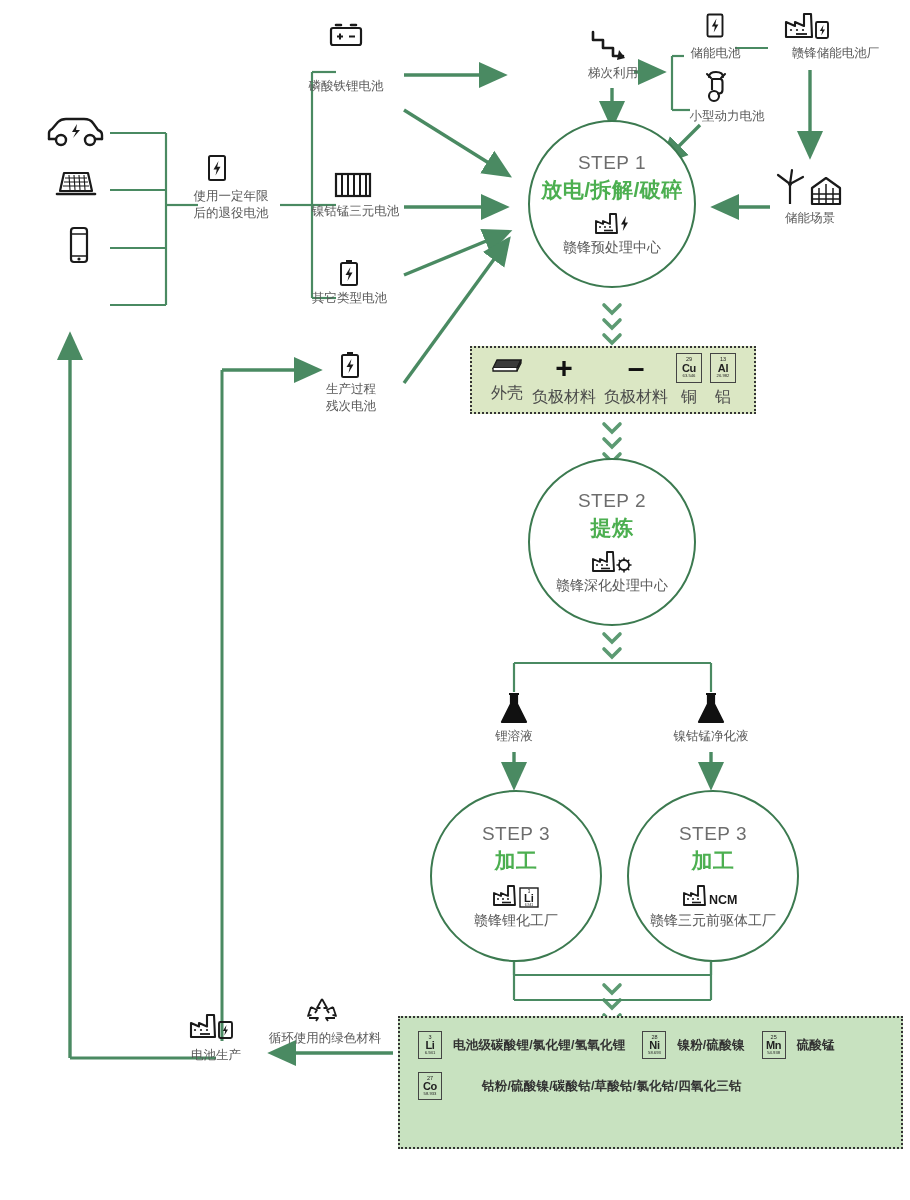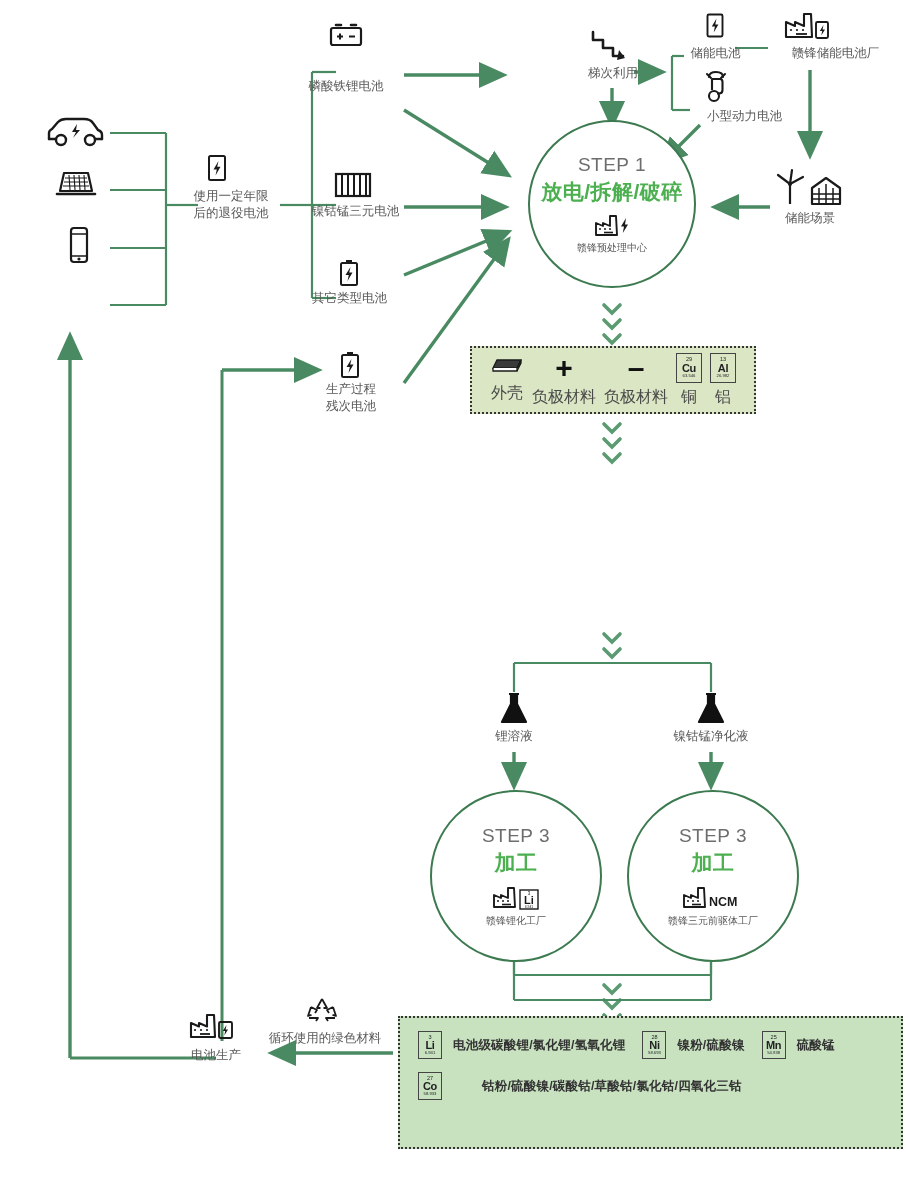--- a/index.html
+++ b/index.html
@@ -19,21 +19,21 @@
   .ico svg{display:block;}
 
   
   .circle{
     position:absolute;border:2.5px solid #3c7a50;border-radius:50%;
     background:#fff;box-sizing:border-box;
     display:flex;flex-direction:column;align-items:center;justify-content:center;
   }
   .step-kicker{font-size:19px;color:#6d6d6d;letter-spacing:.5px;margin-bottom:2px;}
   .step-title{font-size:21px;font-weight:bold;color:#4caf50;letter-spacing:.5px;}
-  .step-sub{font-size:10px;color:#595959;margin-top:2px;}
+  .step-sub{font-size:14px;color:#595959;margin-top:2px;}
   .step-ico{margin-top:8px;margin-bottom:1px;display:flex;align-items:center;gap:4px;color:#1a1a1a;}
 
   
   .mbox{
     position:absolute;background:#dbe7c4;border:2px dotted #333;box-sizing:border-box;
   }
   .mbox.pale{background:#c8e2c0;}
   .mrow{display:flex;align-items:center;}
   .mitem{display:flex;flex-direction:column;align-items:center;}
   .mitem .cap{font-size:16px;color:#4a4a4a;margin-top:4px;}
@@ -261,21 +261,21 @@
 
   <div class="ico" style="left:704px;top:70px;">
     <svg width="24" height="34" viewBox="0 0 24 34">
       <path d="M5,7 C5,3.5 8,2 12,2 C16,2 19,3.5 19,7" fill="none" stroke="#1a1a1a" stroke-width="2.1" stroke-linecap="round"></path>
       <path d="M3,4 L7,8 M21,4 L17,8" stroke="#1a1a1a" stroke-width="2.1" stroke-linecap="round"></path>
       <path d="M8,9 L16,9 C17.5,9 18.5,10.3 18.5,12 L18.5,20 C18.5,22 17,23.5 15,23.5 L13,23.5" fill="none" stroke="#1a1a1a" stroke-width="2.1" stroke-linejoin="round"></path>
       <path d="M8,9 L8,20" stroke="#1a1a1a" stroke-width="2.1"></path>
       <circle cx="10" cy="26" r="5" fill="none" stroke="#1a1a1a" stroke-width="2.1"></circle>
     </svg>
   </div>
-  <div class="lbl" style="left:672px;top:108px;width:110px;text-align:right;">小型动力电池</div>
+  <div class="lbl" style="left:672px;top:108px;width:110px;">小型动力电池</div>
 
   <div class="ico" style="left:783px;top:10px;">
     <svg width="54" height="32" viewBox="0 0 54 32">
       <path d="M3,27 L3,12 L12,16 L12,12 L21,16 L21,4 L28,4 L29,27 z" fill="none" stroke="#1a1a1a" stroke-width="2.1" stroke-linejoin="round"></path>
       <g fill="#1a1a1a">
           <circle cx="8" cy="20" r="1.1"></circle>
           <circle cx="14" cy="20" r="1.1"></circle>
           <circle cx="20" cy="20" r="1.1"></circle>
         </g>
       <path d="M13,24 L24,24" stroke="#1a1a1a" stroke-width="1.8"></path>
@@ -348,20 +348,42 @@
         <div class="etile">
           <span class="num">13</span>
           <span class="sym">Al</span>
           <span class="mass">26.982</span>
         </div>
         <span class="cap">铝</span>
       </div>
     </div>
   </div>
 
+  <div class="circle" style="left:528px;top:458px;width:168px;height:168px;">
+    <div class="step-kicker">STEP 2</div>
+    <div class="step-title">提炼</div>
+    <div class="step-ico">
+      <svg width="42" height="24" viewBox="0 0 42 24">
+        <path d="M2,21 L2,9 L9,12 L9,9 L16,12 L16,2 L22,2 L23,21 z" fill="none" stroke="#1a1a1a" stroke-width="1.9" stroke-linejoin="round"></path>
+        <g fill="#1a1a1a">
+            <circle cx="6" cy="15" r="1"></circle>
+            <circle cx="11" cy="15" r="1"></circle>
+            <circle cx="16" cy="15" r="1"></circle>
+          </g>
+        <path d="M10,18.5 L19,18.5" stroke="#1a1a1a" stroke-width="1.6"></path>
+        <circle cx="33" cy="15" r="5" fill="none" stroke="#1a1a1a" stroke-width="1.8"></circle>
+        <g stroke="#1a1a1a" stroke-width="1.5" stroke-linecap="round">
+          <path d="M33,8 L33,10 M33,20 L33,22 M26,15 L28,15 M38,15 L40,15
+                   M28.2,10.2 L29.6,11.6 M36.4,18.4 L37.8,19.8
+                   M37.8,10.2 L36.4,11.6 M29.6,18.4 L28.2,19.8"></path>
+        </g>
+      </svg>
+    </div>
+    <div class="step-sub">赣锋深化处理中心</div>
+  </div>
 
   <div class="ico" style="left:498px;top:692px;">
     <svg width="32" height="34" viewBox="0 0 32 34">
       <path d="M11,2 L21,2 M13,2 L13,12 L4,30 L28,30 L19,12 L19,2" fill="#111" stroke="#111" stroke-width="2.2" stroke-linejoin="round"></path>
     </svg>
   </div>
   <div class="lbl" style="left:464px;top:728px;width:100px;">锂溶液</div>
 
   <div class="ico" style="left:695px;top:692px;">
     <svg width="32" height="34" viewBox="0 0 32 34">

